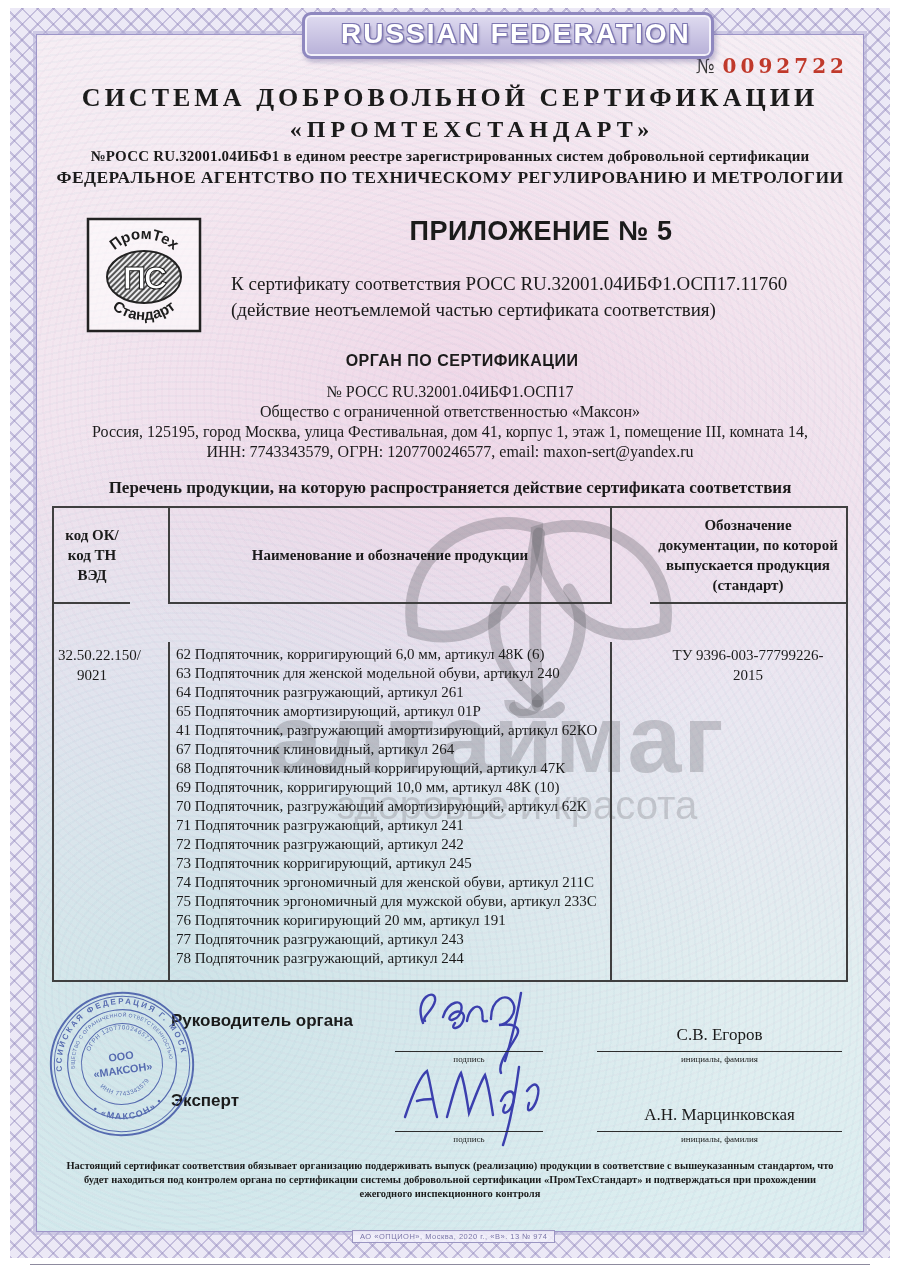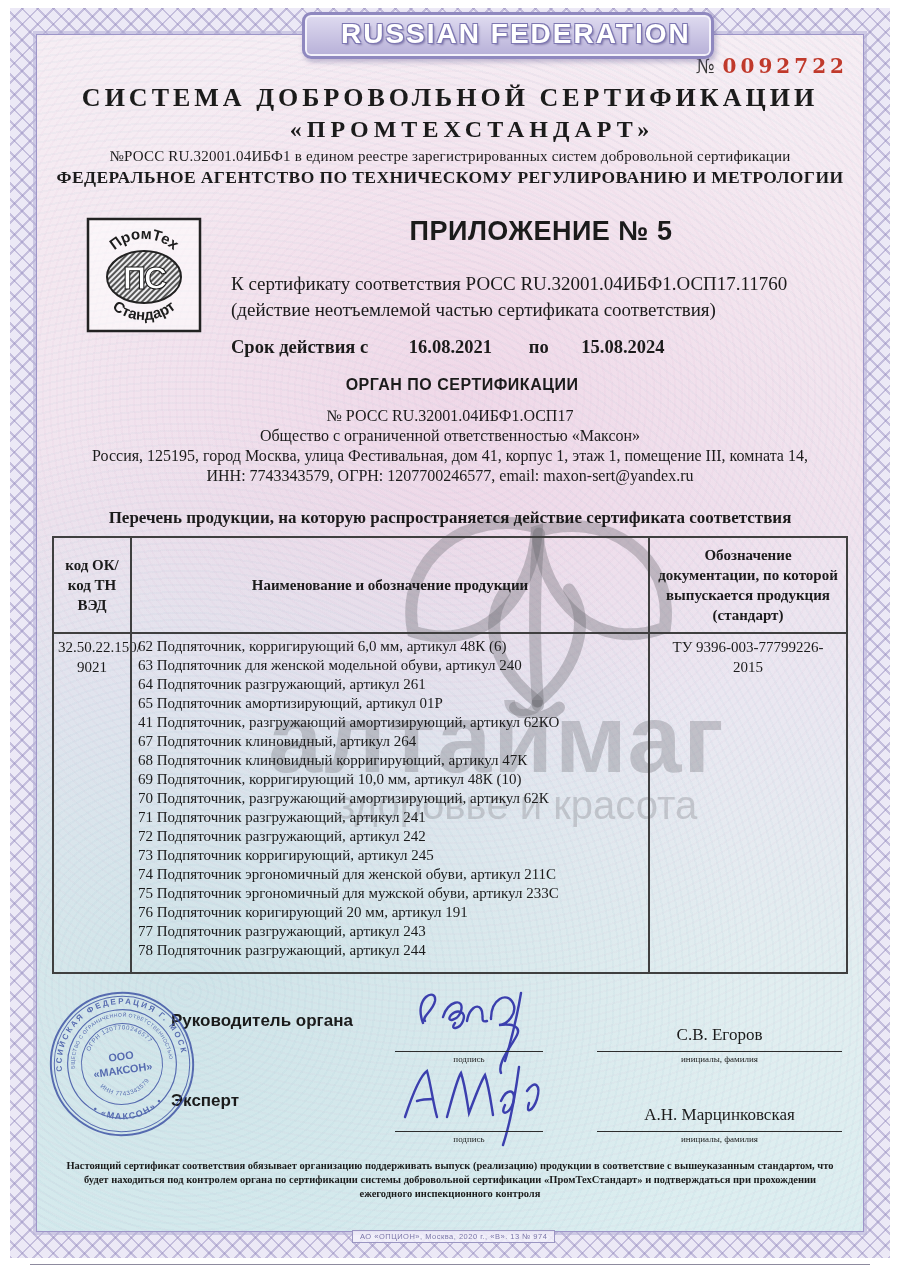--- a/index.html
+++ b/index.html
@@ -51,39 +51,39 @@
     white-space:nowrap;
     padding-left:16px;
   }
   .serial{position:absolute;top:54px;right:52px;z-index:4;font-family:"DejaVu Serif",serif;font-size:20px;}
   .serial .no{color:#3a3a3a;margin-right:8px;}
   .serial .num{color:#c0392b;letter-spacing:4px;font-weight:600;}
   
   .titles{padding-top:48px;text-align:center;}
   .t1{font-size:26px;font-weight:bold;letter-spacing:4px;}
   .t2{font-size:24px;font-weight:bold;letter-spacing:5px;margin-top:3px;padding-left:44px;}
-  .t3{font-size:15px;font-weight:normal;margin-top:5px;letter-spacing:.2px;}
+  .t3{font-size:15px;font-weight:bold;margin-top:5px;letter-spacing:.2px;}
   .t4{font-size:17.5px;font-weight:bold;margin-top:2px;letter-spacing:.4px;}
   
   .app-row{display:flex;margin-top:28px;padding:0 12px 0 48px;}
   .logo-box{width:118px;height:118px;flex:none;}
   .app-right{flex:1;padding-left:28px;}
   .app-title{text-align:center;font-family:"Liberation Sans",sans-serif;font-weight:bold;font-size:27px;letter-spacing:.5px;}
   .app-p{margin-top:24px;font-size:19px;line-height:26px;}
   .validity{margin-top:14px;font-size:18.5px;font-weight:600;}
   .validity .gap1{margin-left:36px;}
   .validity .gap2{margin-left:32px;}
   .validity .gap3{margin-left:28px;}
   
   .org{text-align:center;margin-top:18px;}
   .org-title{font-family:"Liberation Sans",sans-serif;font-weight:bold;font-size:16px;letter-spacing:.5px;margin-bottom:12px;padding-left:24px;}
   .org-line{font-size:16px;line-height:20px;}
   
-  .products-title{text-align:center;font-weight:bold;font-size:17px;margin-top:22px;}
-  .ptable{width:792px;margin:8px auto 16px;border:2px solid #3f3f3f;display:grid;grid-template-columns:76px 1fr 196px;background:transparent;}
+  .products-title{text-align:center;font-weight:bold;font-size:17px;margin-top:16px;}
+  .ptable{width:792px;margin:8px auto 16px;border:2px solid #3f3f3f;display:grid;grid-template-columns:76px 1fr 196px;background:transparent;gap:38px;}
   .th{font-weight:bold;text-align:center;font-size:15px;line-height:20px;padding:6px 6px;display:flex;align-items:center;justify-content:center;min-height:96px;box-sizing:border-box;border-bottom:2px solid #3f3f3f;}
   .mid{border-left:2px solid #3f3f3f;border-right:2px solid #3f3f3f;}
   .td{font-size:15px;padding:3px 4px;min-height:338px;box-sizing:border-box;}
   .td.code{text-align:center;line-height:20px;}
   .product-line{line-height:19px;white-space:nowrap;padding-left:2px;}
   .td.standard{text-align:center;line-height:20px;}
   
   .sig-area{position:absolute;left:0;right:0;top:942px;height:200px;font-family:"Liberation Sans",sans-serif;}
   .role{position:absolute;left:134px;font-weight:bold;font-size:17px;}
   .sigline{position:absolute;width:148px;border-top:1.5px solid #2c2c2c;}
@@ -155,26 +155,20 @@
           <text font-family="Liberation Sans, sans-serif" font-size="15" font-weight="bold" fill="#1c1c1c">
             <textPath href="#arcBot" startOffset="50%" text-anchor="middle">Стандарт</textPath>
           </text>
         </svg>
 
         <div class="app-right">
           <div class="app-title">ПРИЛОЖЕНИЕ № 5</div>
           <div class="app-p">
             <div>К сертификату соответствия РОСС RU.32001.04ИБФ1.ОСП17.11760</div>
             <div>(действие неотъемлемой частью сертификата соответствия)</div>
-          </div>
-          <div class="validity">
-            <span>Срок действия с</span>
-            <span class="gap1">16.08.2021</span>
-            <span class="gap2">по</span>
-            <span class="gap3">15.08.2024</span>
           </div>
         </div>
       </div>
 
       <div class="org">
         <div class="org-title">ОРГАН ПО СЕРТИФИКАЦИИ</div>
         <div class="org-line">№ РОСС RU.32001.04ИБФ1.ОСП17</div>
         <div class="org-line">Общество с ограниченной ответственностью «Максон»</div>
         <div class="org-line">Россия, 125195, город Москва, улица Фестивальная, дом 41, корпус 1, этаж 1, помещение III, комната 14,</div>
         <div class="org-line">ИНН: 7743343579, ОГРН: 1207700246577, email: maxon-sert@yandex.ru</div>

